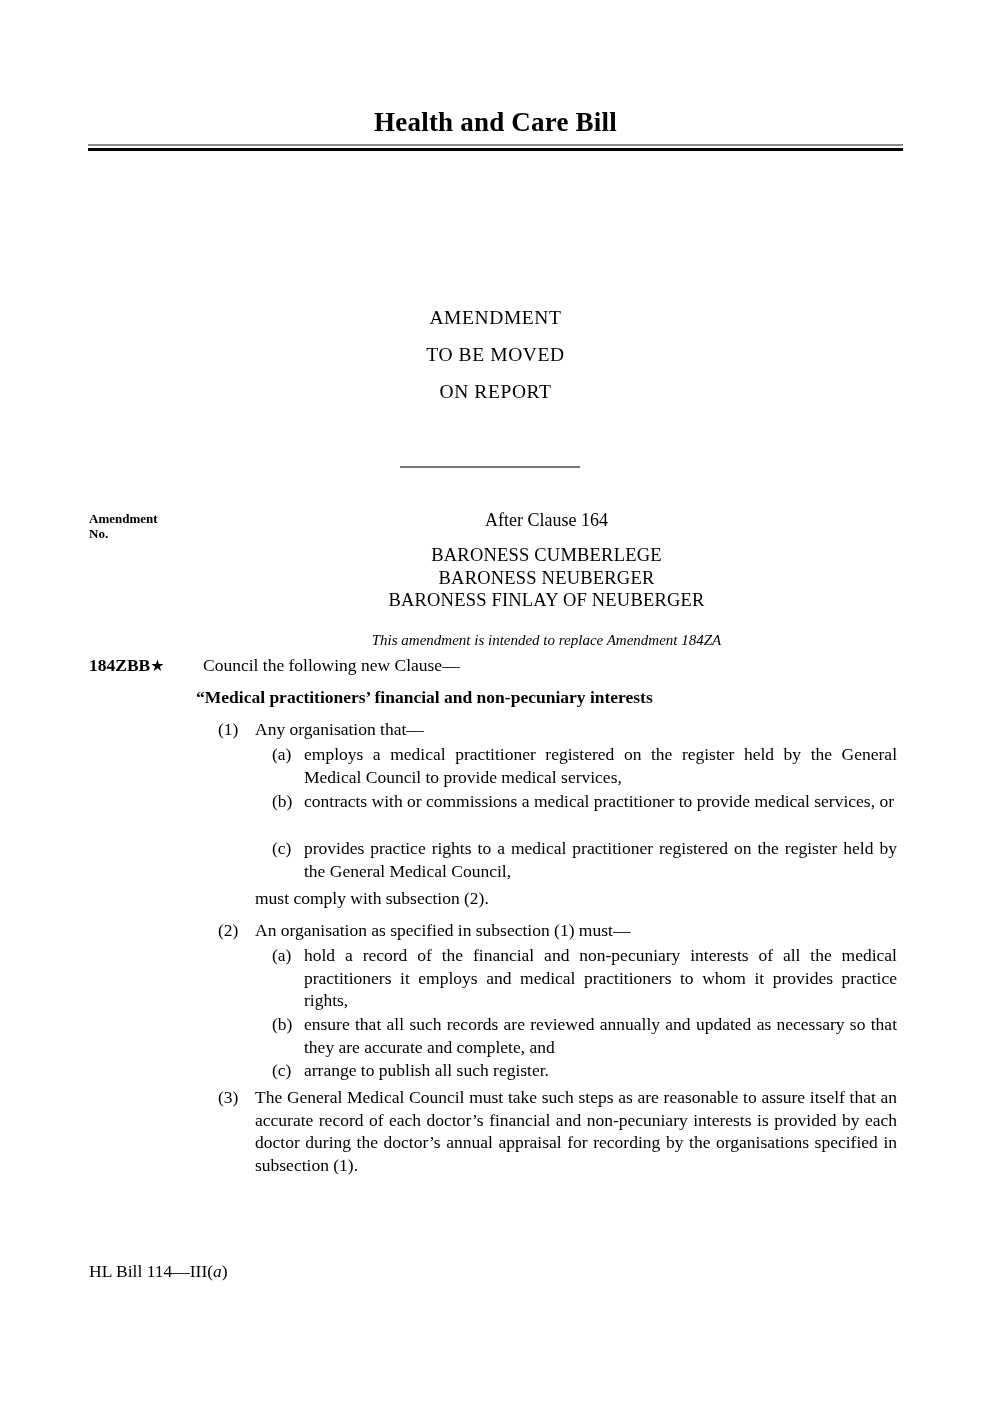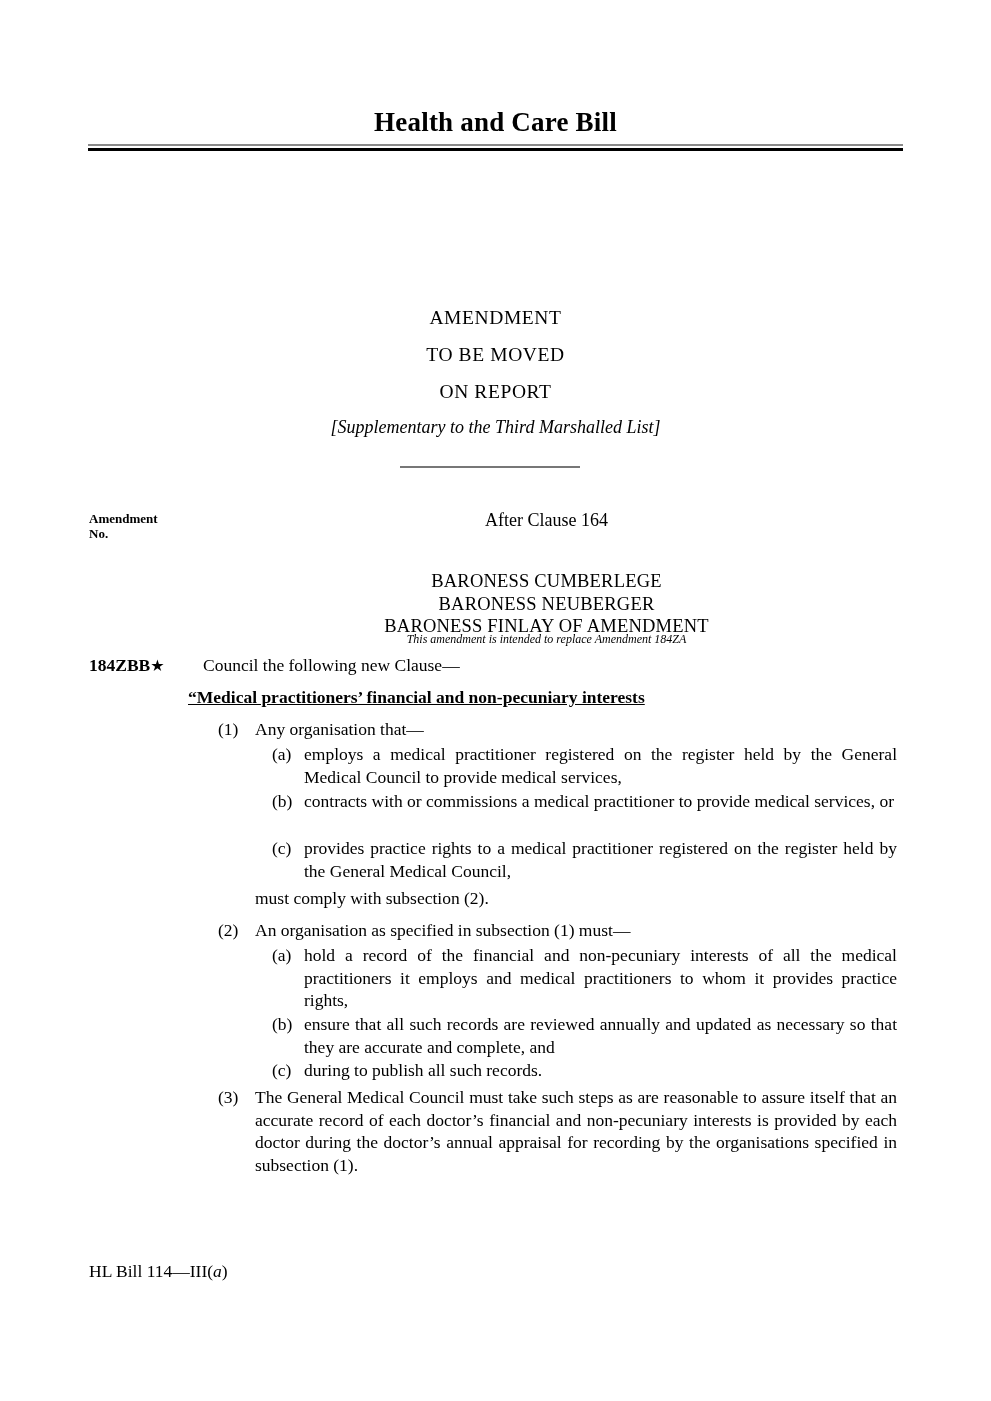--- a/index.html
+++ b/index.html
@@ -108,29 +108,28 @@
   
   .sponsors {
     position: absolute;
     left: 190px;
     top: 544px;
     width: 713px;
     text-align: center;
     font-size: 18.5px;
     line-height: 1.22;
     letter-spacing: 0.2px;
-    margin-top: 26px;
   }
   .sponsor-note {
     position: absolute;
     left: 190px;
     top: 632px;
     width: 713px;
     text-align: center;
-    font-size: 12px;
+    font-size: 15px;
     font-style: italic;
   }
 
   
   .amend-number {
     position: absolute;
     left: 89px;
     top: 655px;
     font-size: 17.5px;
     font-weight: bold;
@@ -140,26 +139,25 @@
 
   .lead-in {
     position: absolute;
     left: 203px;
     top: 655px;
     font-size: 17.5px;
   }
 
   .clause-title {
     position: absolute;
-    left: 188px;
+    left: 196px;
     top: 687px;
     width: 700px;
     font-size: 17.5px;
     font-weight: bold;
-    text-decoration: underline;
   }
 
   
   .subsec {
     position: absolute;
     left: 218px;
     width: 679px;
     font-size: 17.5px;
     line-height: 1.29;
   }
@@ -232,35 +230,34 @@
 
   <div class="title-rule" id="title-rule-wrap">
     <div class="thin"></div>
     <div class="gap"></div>
     <div class="thick"></div>
   </div>
 
   <div class="head-block head-line" id="amendment-word">AMENDMENT</div>
   <div class="head-block head-line" id="tobemoved-word">TO BE MOVED</div>
   <div class="head-block head-line" id="onreport-word">ON REPORT</div>
-  <div class="head-block" id="supp-line">[Supplementary to the Third Marshalled List]</div>
 
   <div class="short-divider"></div>
 
   <div class="margin-label">
     <div>Amendment</div>
     <div>No.</div>
   </div>
 
   <div class="clause-anchor">After Clause 164</div>
 
   <div class="sponsors">
     <div>BARONESS CUMBERLEGE</div>
     <div>BARONESS NEUBERGER</div>
-    <div>BARONESS FINLAY OF AMENDMENT</div>
+    <div>BARONESS FINLAY OF NEUBERGER</div>
   </div>
   <div class="sponsor-note">This amendment is intended to replace Amendment 184ZA</div>
 
   <div class="amend-number"><span>184ZBB</span><span class="amend-star">★</span></div>
 
   <div class="lead-in">Council the following new Clause—</div>
 
   <div class="clause-title">“Medical practitioners’ financial and non-pecuniary interests</div>
 
   <div class="subsec" style="top:718px;">
@@ -295,21 +292,21 @@
     <div class="txt">hold a record of the financial and non-pecuniary interests of all the medical practitioners it employs and medical practitioners to whom it provides practice rights,</div>
   </div>
 
   <div class="para" style="top:1013px;">
     <span class="lbl">(b)</span>
     <div class="txt">ensure that all such records are reviewed annually and updated as necessary so that they are accurate and complete, and</div>
   </div>
 
   <div class="para" style="top:1059px;">
     <span class="lbl">(c)</span>
-    <div class="txt nojust">during to publish all such records.</div>
+    <div class="txt nojust">arrange to publish all such register.</div>
   </div>
 
   <div class="subsec" style="top:1086px;">
     <span class="num">(3)</span>
     <div class="txt">The General Medical Council must take such steps as are reasonable to assure itself that an accurate record of each doctor’s financial and non-pecuniary interests is provided by each doctor during the doctor’s annual appraisal for recording by the organisations specified in subsection (1).</div>
   </div>
 
   <div class="footer-left"><span>HL Bill 114—III(</span><span class="ital">a</span><span>)</span></div>
 
 

